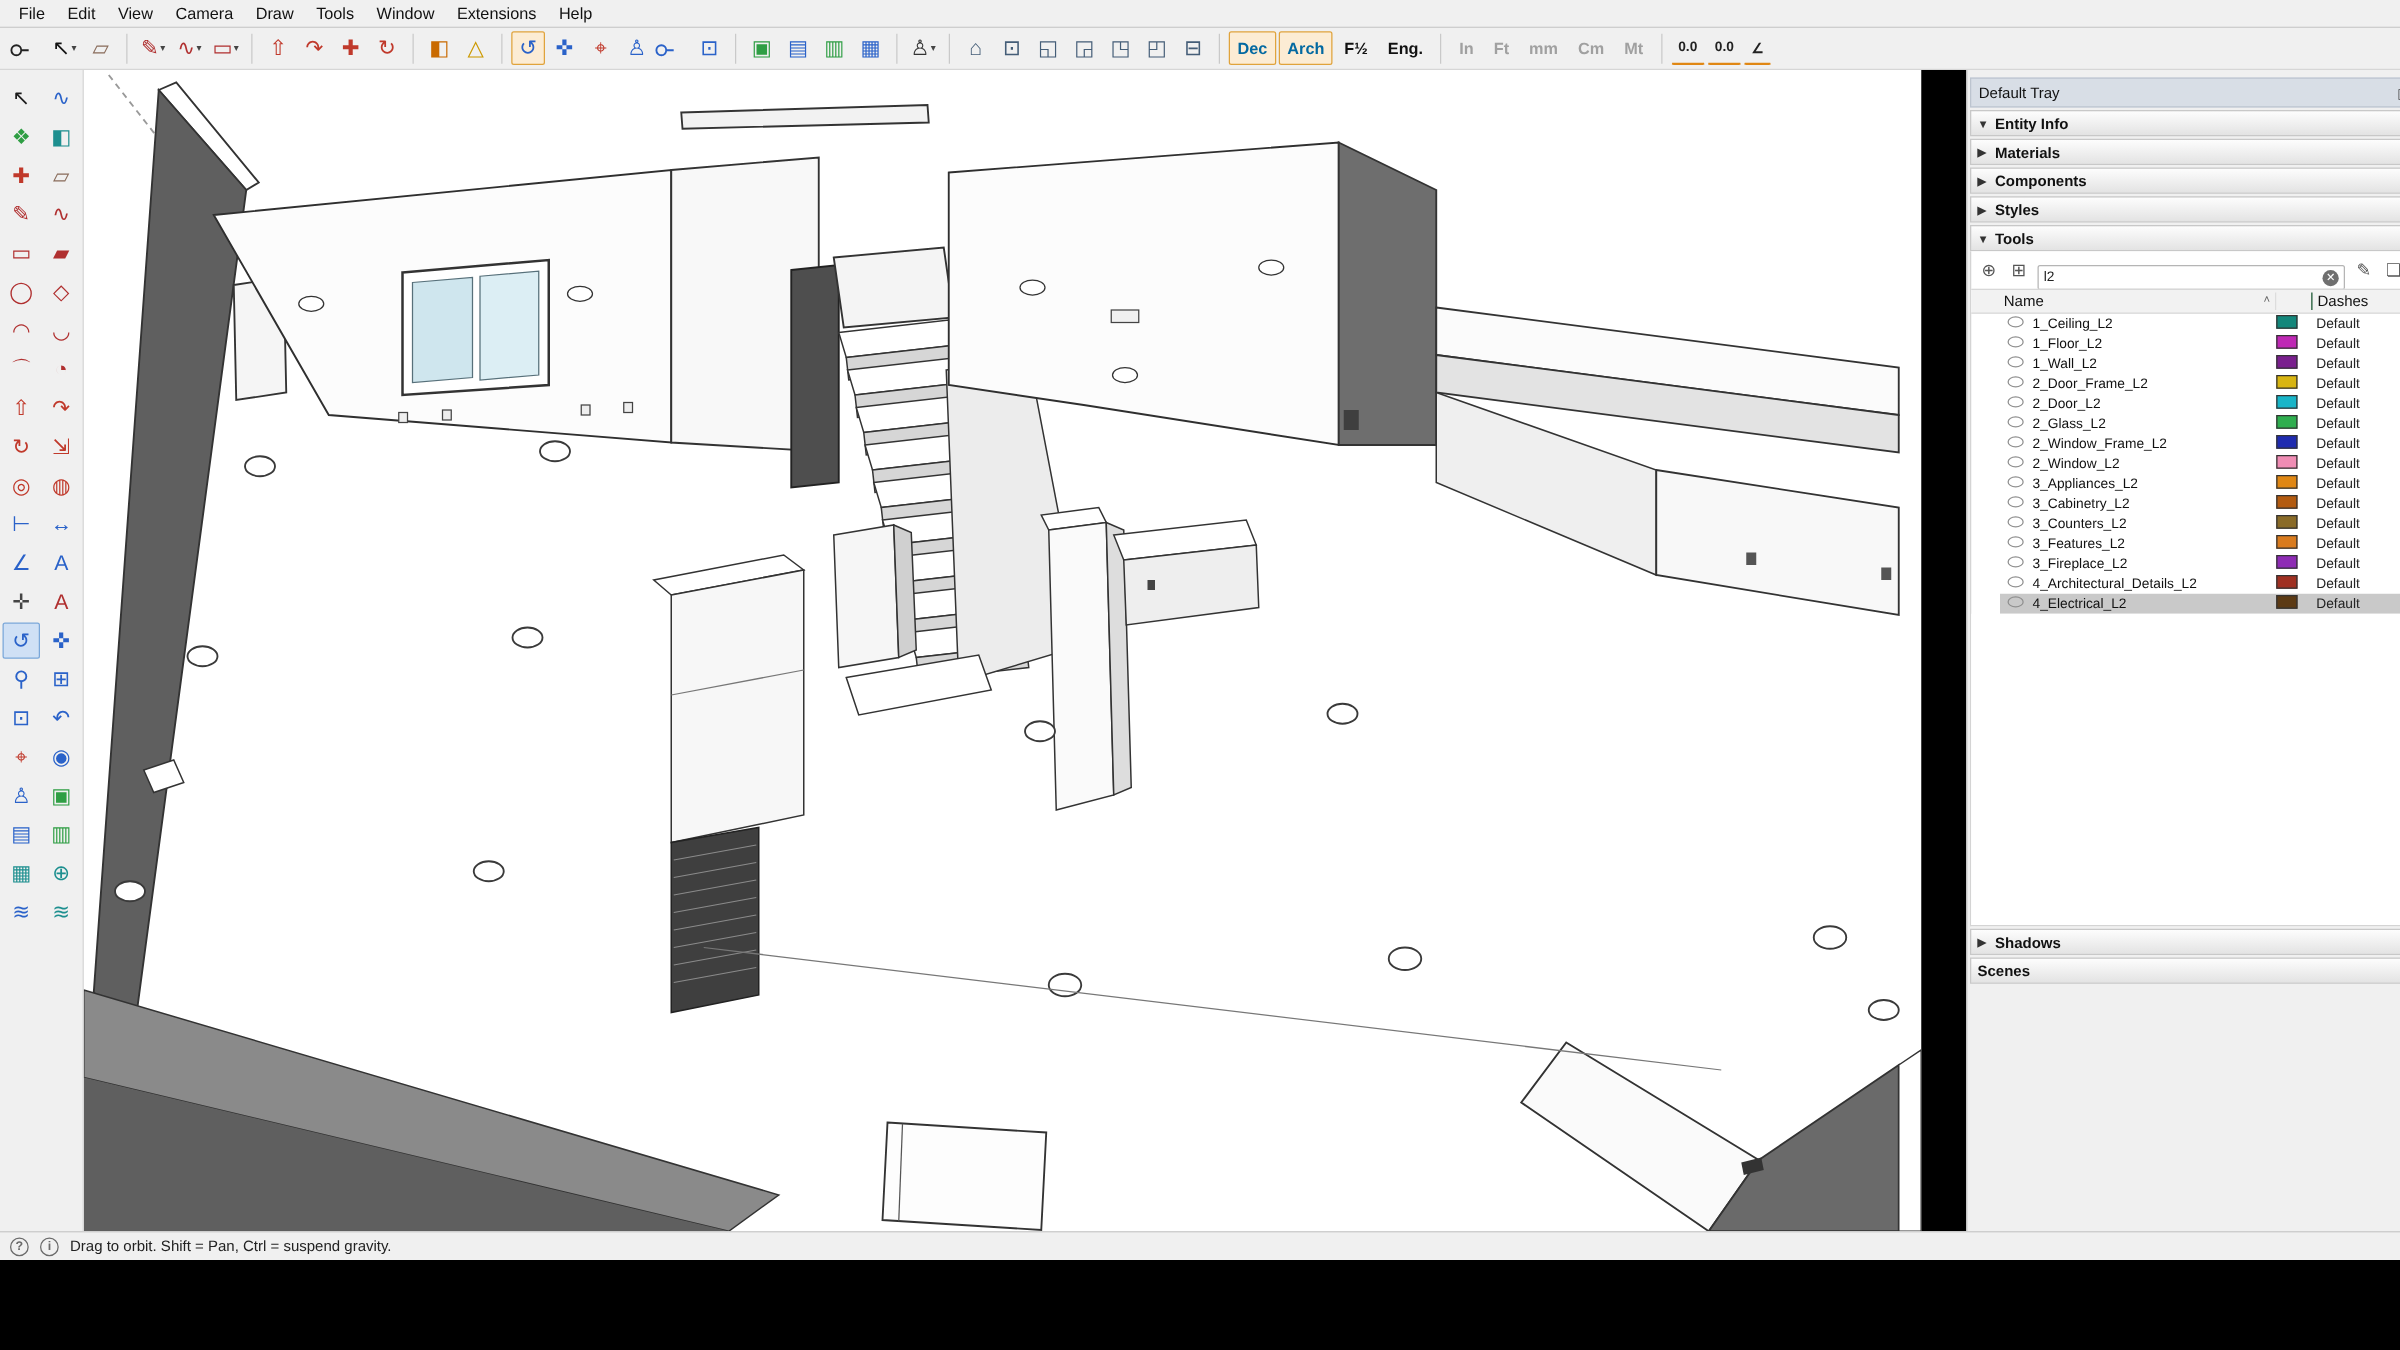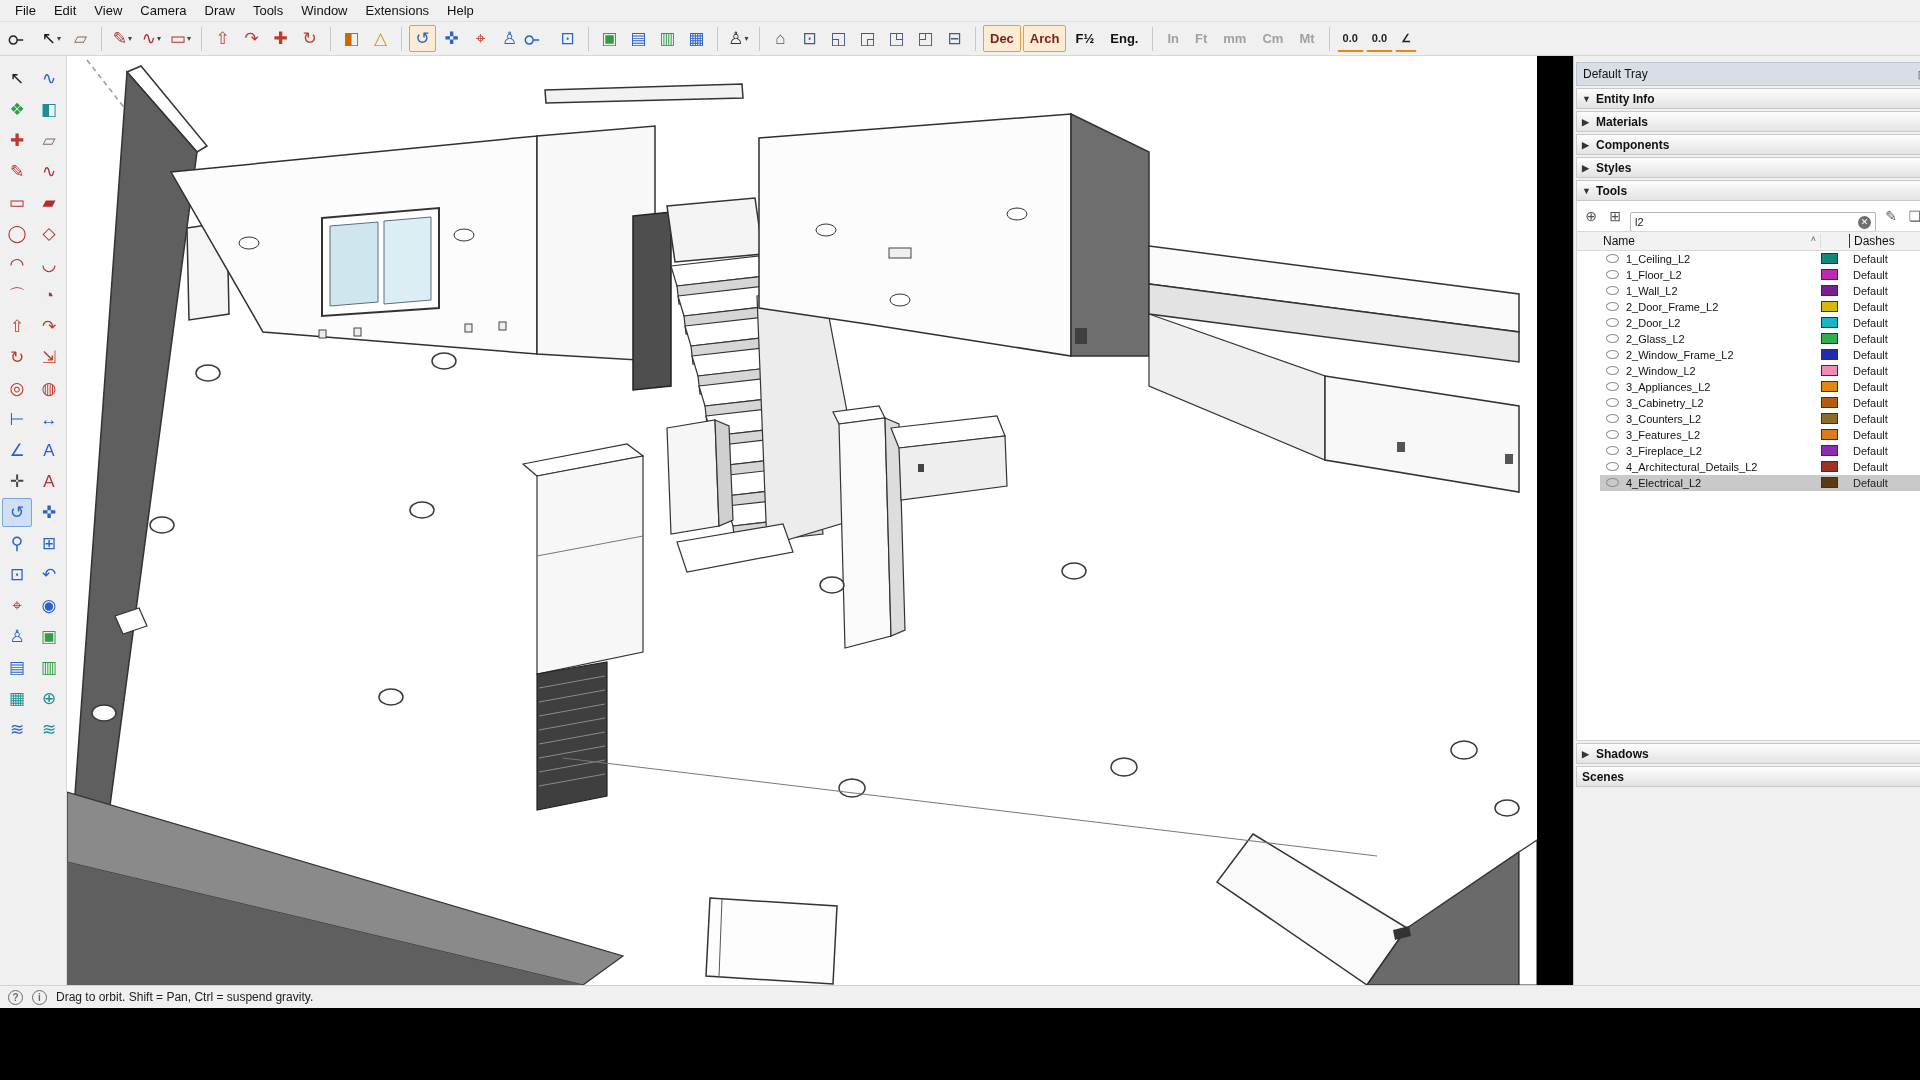--- a/index.html
+++ b/index.html
@@ -18,21 +18,21 @@
              background:#f0f0f0; border-bottom:1px solid #d6d6d6;
              display:flex; align-items:center; padding-left:8px; }
   .tgroup { display:flex; align-items:center; }
   .tsep { width:1px; height:24px; background:#c9c9c9; margin:0 6px; }
   .tbtn { min-width:27px; height:27px; display:flex; align-items:center; justify-content:center;
           border:1px solid transparent; border-radius:2px; position:relative; margin:0 1px; }
   .tbtn .g { font-size:17px; line-height:1; }
   .tbtn .caret { font-size:8px; color:#444; margin-left:1px; }
   .tbtn.active { border:1px solid #e0a33c; background:#fcecd4; }
   .tbtn.text { min-width:0; padding:3px 6px; font-weight:bold; font-size:13px; color:#111; }
-  .tbtn.text.active { color:#7f1d1d; }
+  .tbtn.text.active { color:#0369a1; }
   .tbtn.muted { min-width:0; padding:3px 6px; font-weight:bold; font-size:13px; color:#a0a0a0; }
   .tbtn.prec { min-width:0; padding:3px 5px; font-weight:bold; font-size:11px; color:#222;
                border-bottom:2px solid #e08714; }
   .mag { transform:rotate(-45deg); display:inline-block; }
 
   
   .leftbar { position:absolute; left:0; top:56px; width:67px; height:929px; background:#f0f0f0;
              border-right:1px solid #d9d9d9; display:grid;
              grid-template-columns:repeat(2,30px); justify-content:center; align-content:start;
              padding-top:8px; row-gap:2px; column-gap:2px; }

